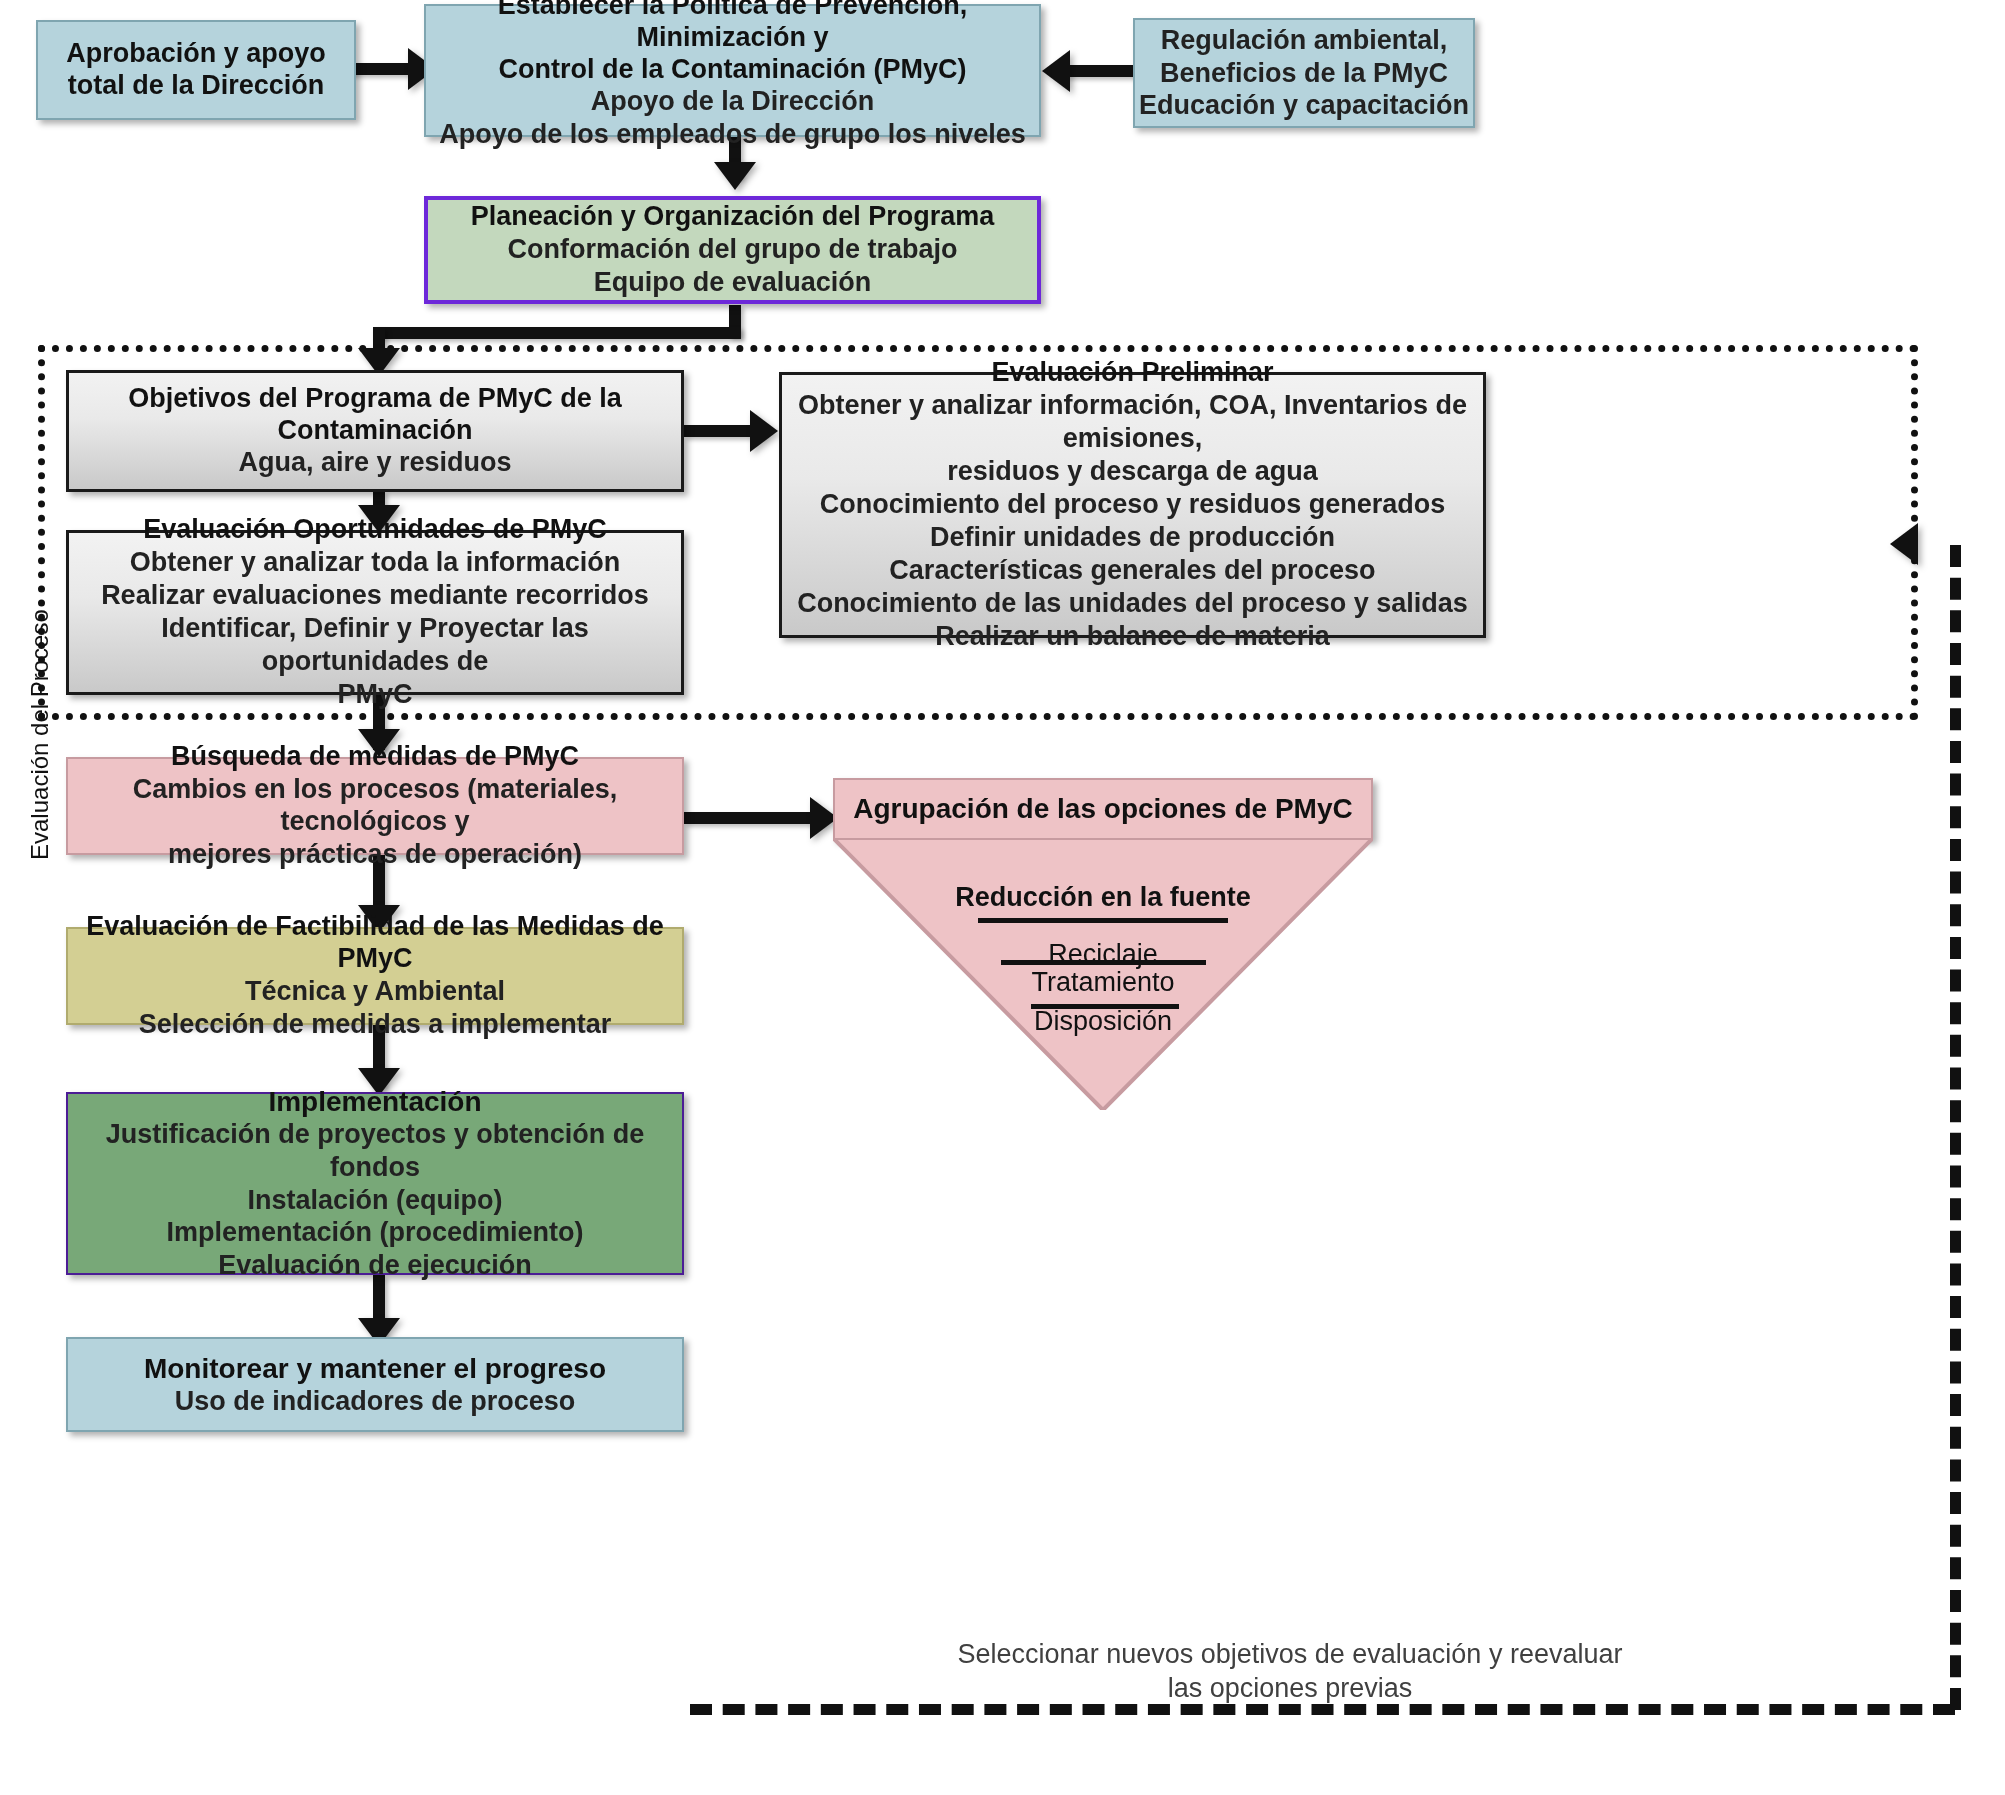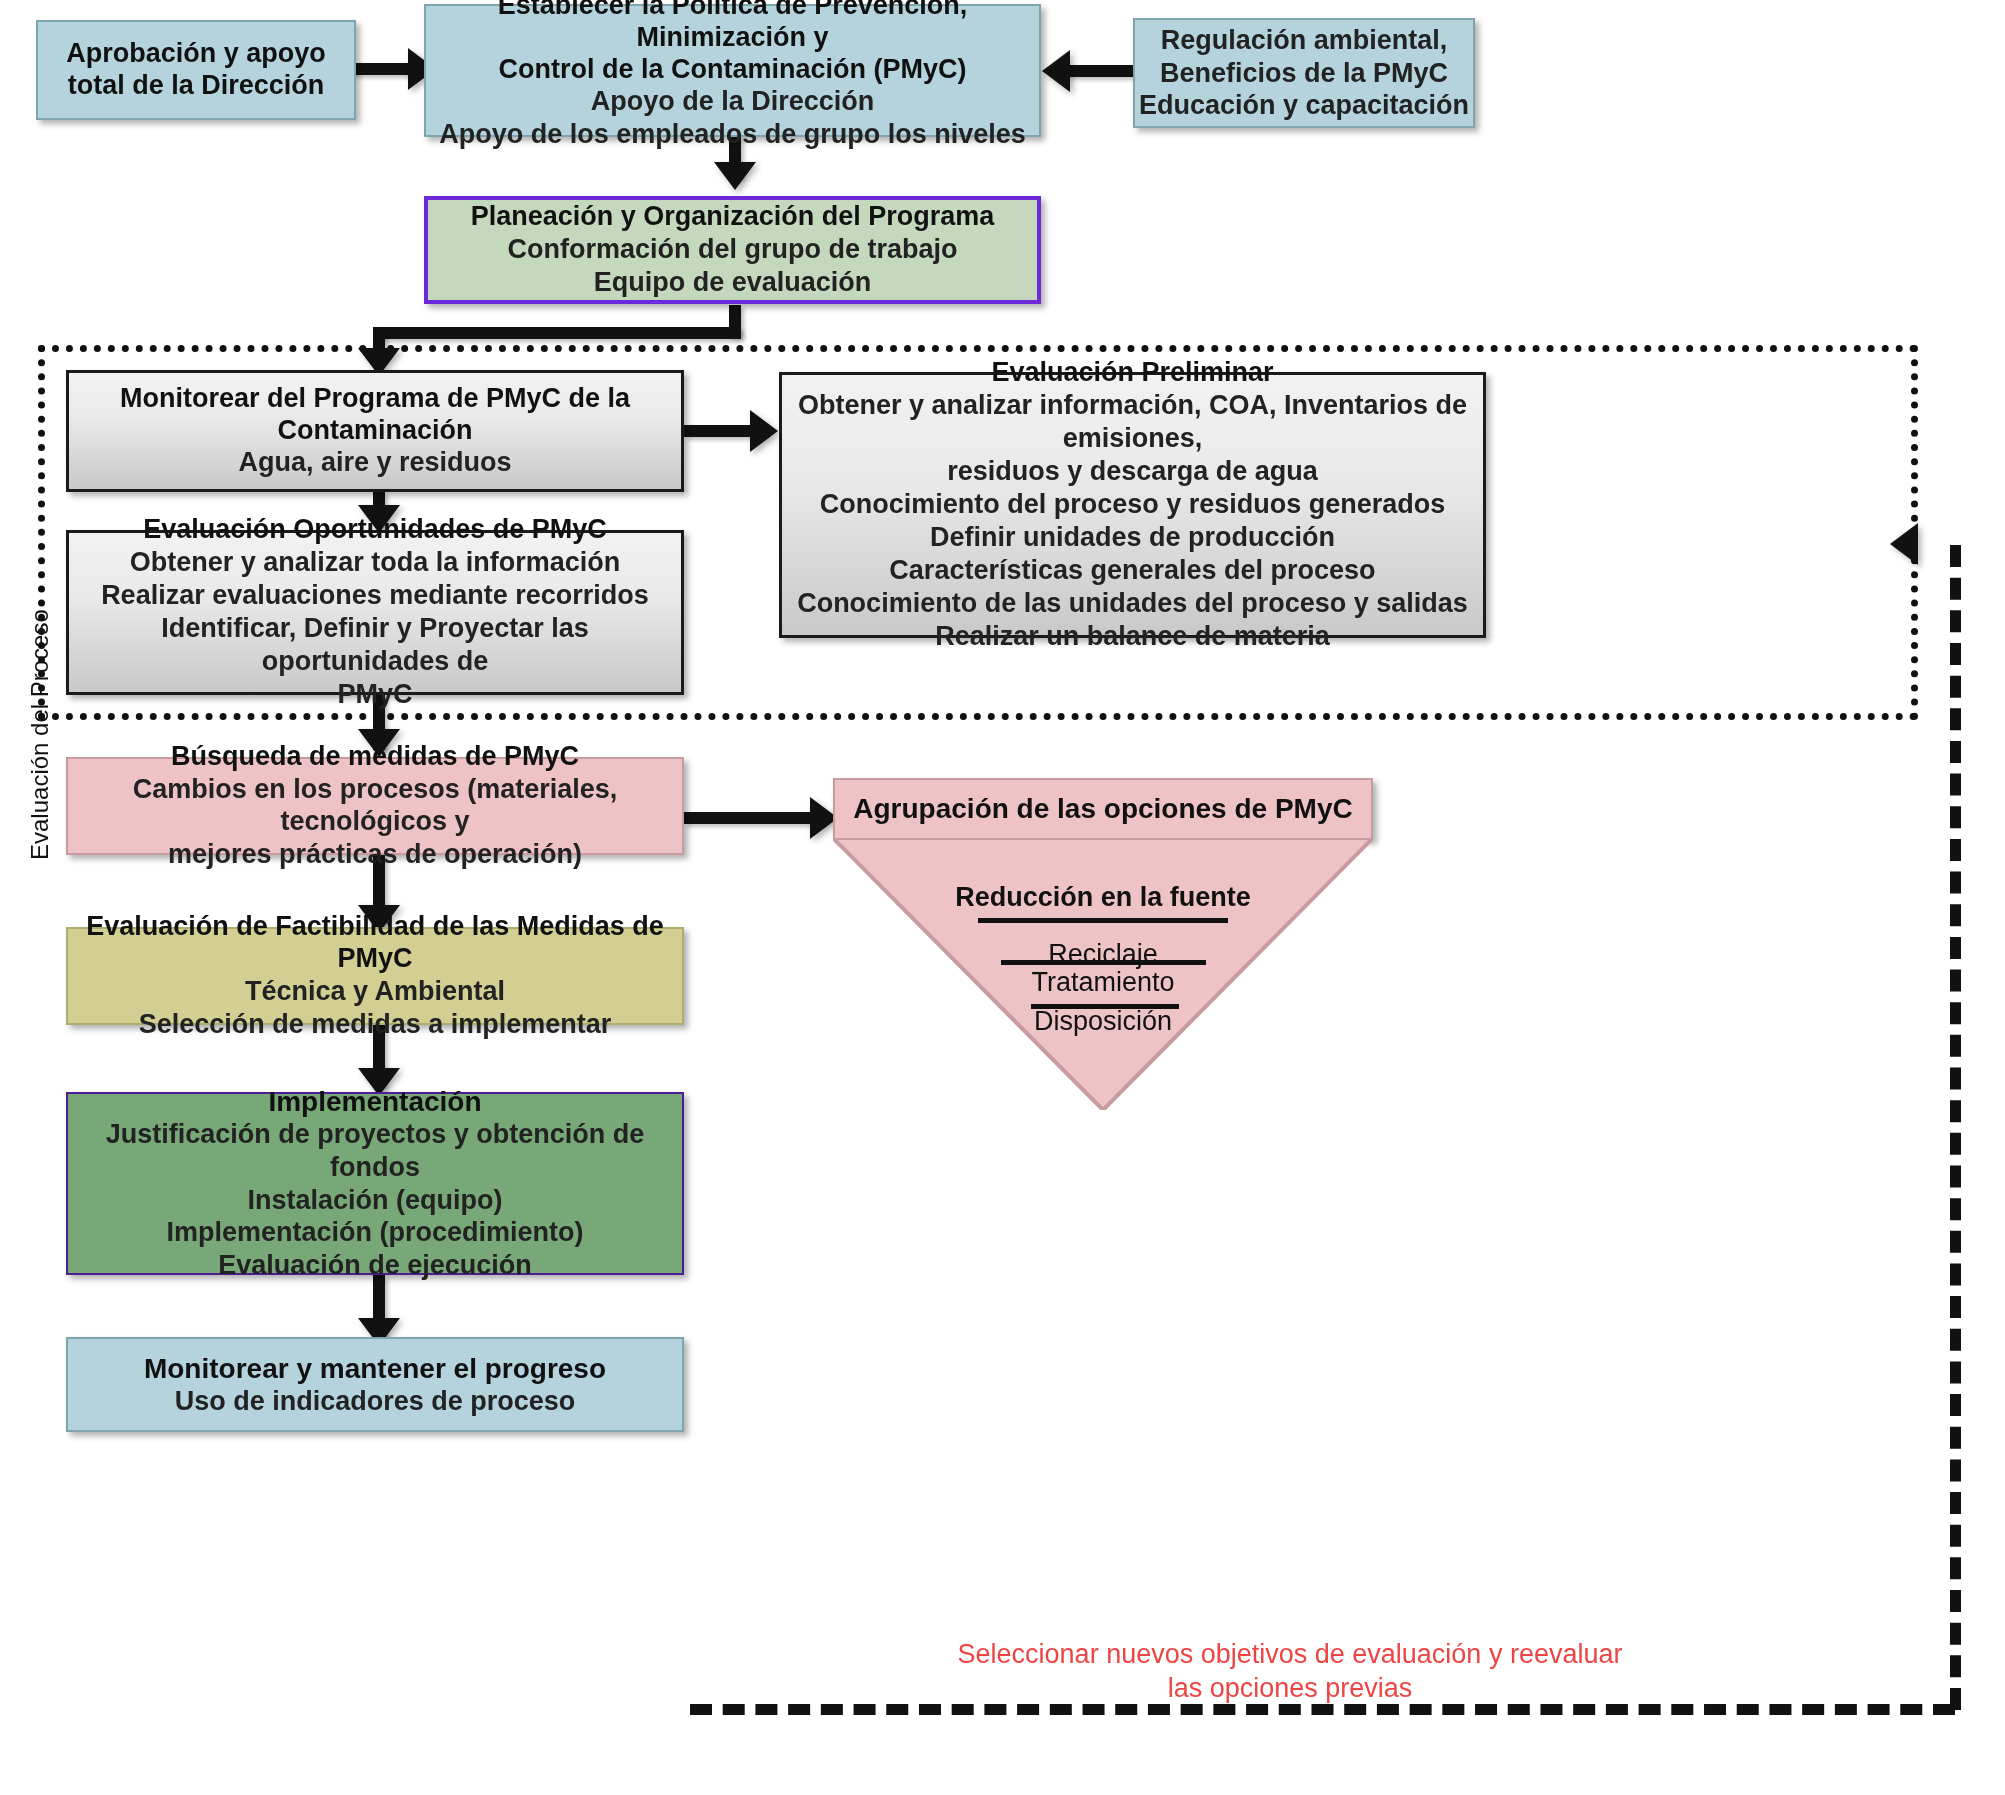--- a/index.html
+++ b/index.html
@@ -41,21 +41,21 @@
   #sidelabel{position:absolute;transform:rotate(-90deg);transform-origin:left top;
              white-space:nowrap;font-size:24px;color:#111;}
 
   
   #tri-wrap{position:absolute;}
   #tri{position:absolute;left:0;top:0;width:100%;height:100%;}
   .tri-txt{position:absolute;width:100%;text-align:center;color:#111;}
   .tri-txt.b{font-weight:bold;}
   .rule{position:absolute;height:5px;background:#111;}
 
-  .plain{position:absolute;text-align:center;color:#ef4444;line-height:1.25;}
+  .plain{position:absolute;text-align:center;color:#404040;line-height:1.25;}
 </style>
 </head>
 <body>
 
 <div id="stage">
 
   <div id="sidelabel" style="left:26px;top:860px;">Evaluación  del  Proceso</div>
 
   <div id="dotregion" style="left:38px;top:345px;width:1880px;height:375px;"></div>
 
@@ -116,21 +116,21 @@
     <div class="s fs27">Educación y capacitación</div>
   </div>
 
   <div class="box green-l" style="left:424px;top:196px;width:617px;height:108px;">
     <div class="t fs27">Planeación  y Organización del Programa</div>
     <div class="s fs27">Conformación del grupo de trabajo</div>
     <div class="s fs27">Equipo de evaluación</div>
   </div>
 
   <div class="box grey" style="left:66px;top:370px;width:618px;height:122px;">
-    <div class="t fs27">Monitorear del Programa de PMyC de la</div>
+    <div class="t fs27">Objetivos del Programa de PMyC de la</div>
     <div class="t fs27">Contaminación</div>
     <div class="s fs27">Agua, aire y residuos</div>
   </div>
 
   <div class="box grey" style="left:779px;top:372px;width:707px;height:266px;padding:6px 8px;">
     <div class="t fs27">Evaluación  Preliminar</div>
     <div class="s fs27">Obtener y analizar información, COA, Inventarios de emisiones,</div>
     <div class="s fs27">residuos y descarga de agua</div>
     <div class="s fs27">Conocimiento  del proceso y residuos generados</div>
     <div class="s fs27">Definir unidades de producción</div>

